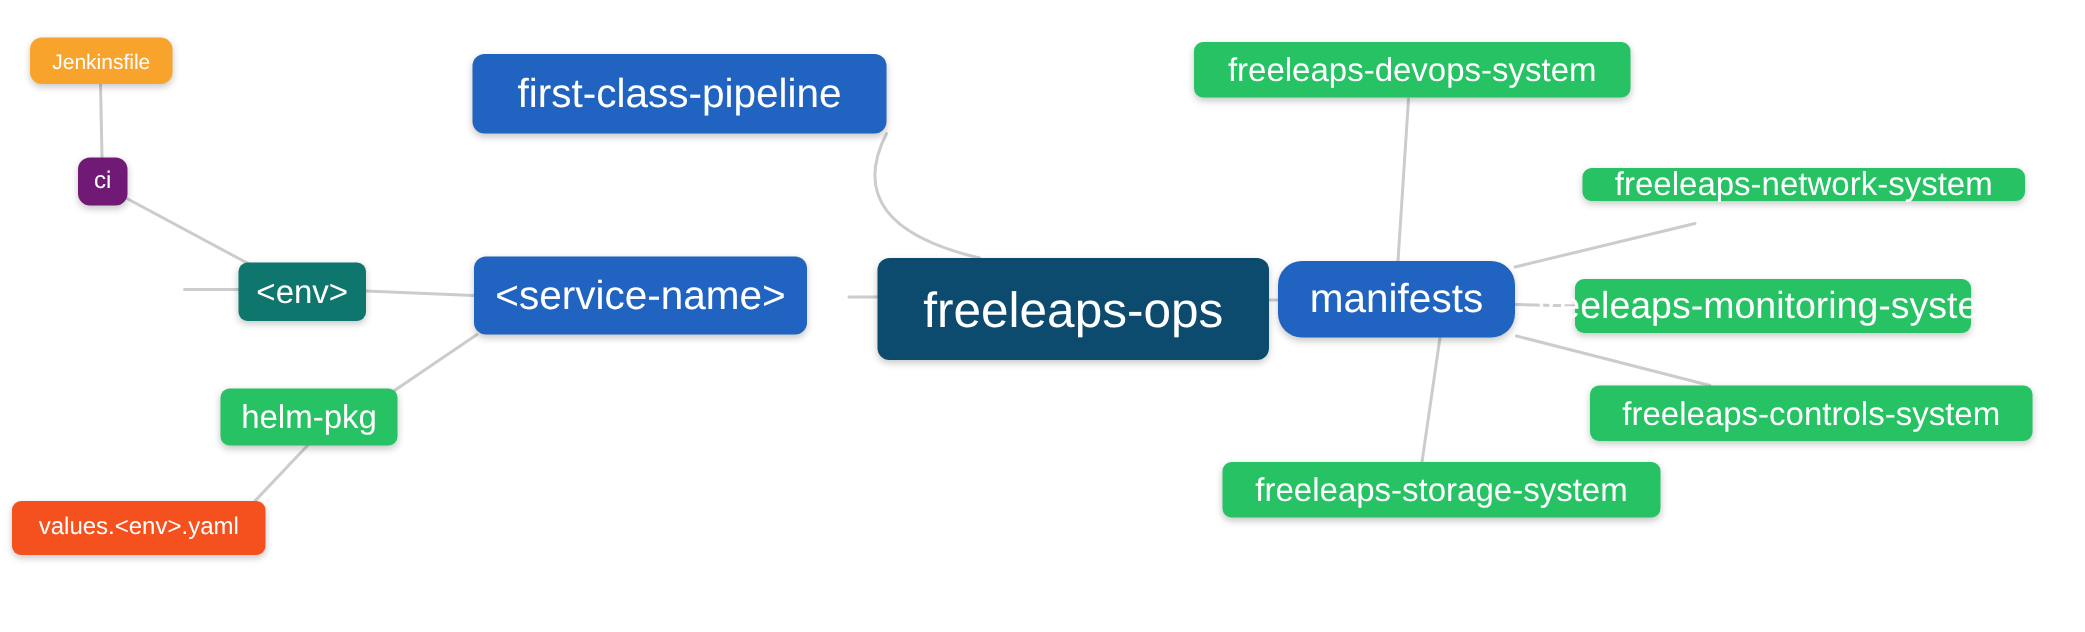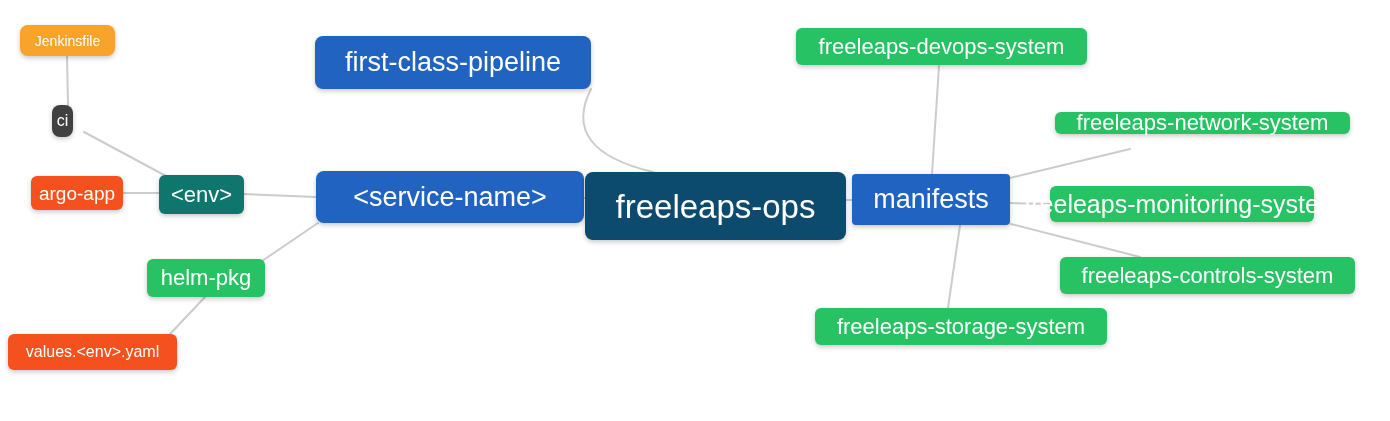--- a/index.html
+++ b/index.html
@@ -50,27 +50,26 @@
       <path d="M 205 297 L 170 334" fill="none" stroke="#cccccc" stroke-width="2" stroke-linecap="round"></path>
       <path d="M 846 200 L 852 200" fill="none" stroke="#cccccc" stroke-width="2" stroke-linecap="round"></path>
       <path d="M 932 174 L 939 66" fill="none" stroke="#cccccc" stroke-width="2" stroke-linecap="round"></path>
       <path d="M 1010 178 L 1130 149" fill="none" stroke="#cccccc" stroke-width="2" stroke-linecap="round"></path>
       <path d="M 1010 203 L 1051 204" fill="none" stroke="#cccccc" stroke-width="2" stroke-linecap="round"></path>
       <path d="M 1011 224 L 1140 257" fill="none" stroke="#cccccc" stroke-width="2" stroke-linecap="round"></path>
       <path d="M 960 225 L 948 308" fill="none" stroke="#cccccc" stroke-width="2" stroke-linecap="round"></path>
     </svg>
 
 <div class="node" style="left: 20px; top: 25px; width: 95px; height: 31px; font-size: 14px; border-radius: 8px; background: rgb(248, 163, 43); color: rgb(255, 255, 255);">Jenkinsfile</div>
-    <div class="node" style="left: 52px; top: 105px; width: 21px; height: 32px; font-size: 16px; border-radius: 8px; background: #404040; color: rgb(255, 255, 255);">ci</div>
-    <div class="node" style="left: 31px; top: 176px; width: 92px; height: 34px; font-size: 19px; border-radius: 6px; background: rgb(244, 81, 30); color: rgb(255, 255, 255);">argo-app</div>
+    <div class="node" style="left: 52px; top: 105px; width: 33px; height: 32px; font-size: 16px; border-radius: 8px; background: #701a75; color: rgb(255, 255, 255);">ci</div>
     <div class="node" style="left: 159px; top: 175px; width: 85px; height: 39px; font-size: 22px; border-radius: 6px; background: #0f766e; color: rgb(255, 255, 255);">&lt;env&gt;</div>
     <div class="node" style="left: 147px; top: 259px; width: 118px; height: 38px; font-size: 22px; border-radius: 6px; background: rgb(38, 194, 99); color: rgb(255, 255, 255);">helm-pkg</div>
     <div class="node" style="left: 8px; top: 334px; width: 169px; height: 36px; font-size: 16px; border-radius: 6px; background: rgb(244, 81, 30); color: rgb(255, 255, 255);">values.&lt;env&gt;.yaml</div>
     <div class="node" style="left: 315px; top: 36px; width: 276px; height: 53px; font-size: 27px; border-radius: 8px; background: rgb(32, 99, 192); color: rgb(255, 255, 255);">first-class-pipeline</div>
-    <div class="node" style="left: 316px; top: 171px; width: 268px; height: 52px; font-size: 27px; border-radius: 8px; background: rgb(32, 99, 192); color: rgb(255, 255, 255);">&lt;service-name&gt;</div>
+    <div class="node" style="left: 316px; top: 171px; width: 222px; height: 52px; font-size: 27px; border-radius: 8px; background: rgb(32, 99, 192); color: rgb(255, 255, 255);">&lt;service-name&gt;</div>
     <div class="node" style="left: 585px; top: 172px; width: 261px; height: 68px; font-size: 33px; border-radius: 8px; background: #0c4a6e; color: rgb(255, 255, 255);">freeleaps-ops</div>
-    <div class="node" style="left: 852px; top: 174px; width: 158px; height: 51px; font-size: 27px; border-radius: 4px; background: rgb(32, 99, 192); color: rgb(255, 255, 255);">manifests</div>
+    <div class="node" style="left: 852px; top: 174px; width: 158px; height: 51px; font-size: 27px; border-radius: 16px; background: rgb(32, 99, 192); color: rgb(255, 255, 255);">manifests</div>
     <div class="node" style="left: 796px; top: 28px; width: 291px; height: 37px; font-size: 22px; border-radius: 6px; background: rgb(38, 194, 99); color: rgb(255, 255, 255);">freeleaps-devops-system</div>
     <div class="node" style="left: 1055px; top: 112px; width: 295px; height: 22px; font-size: 22px; border-radius: 6px; background: rgb(38, 194, 99); color: rgb(255, 255, 255);">freeleaps-network-system</div>
     <div class="node" style="left: 1050px; top: 186px; width: 264px; height: 36px; font-size: 25px; border-radius: 6px; background: rgb(38, 194, 99); color: rgb(255, 255, 255);">freeleaps-monitoring-system</div>
     <div class="node" style="left: 1060px; top: 257px; width: 295px; height: 37px; font-size: 22px; border-radius: 6px; background: rgb(38, 194, 99); color: rgb(255, 255, 255);">freeleaps-controls-system</div>
     <div class="node" style="left: 815px; top: 308px; width: 292px; height: 37px; font-size: 22px; border-radius: 6px; background: rgb(38, 194, 99); color: rgb(255, 255, 255);">freeleaps-storage-system</div>
   </div>
 
 </body></html>

